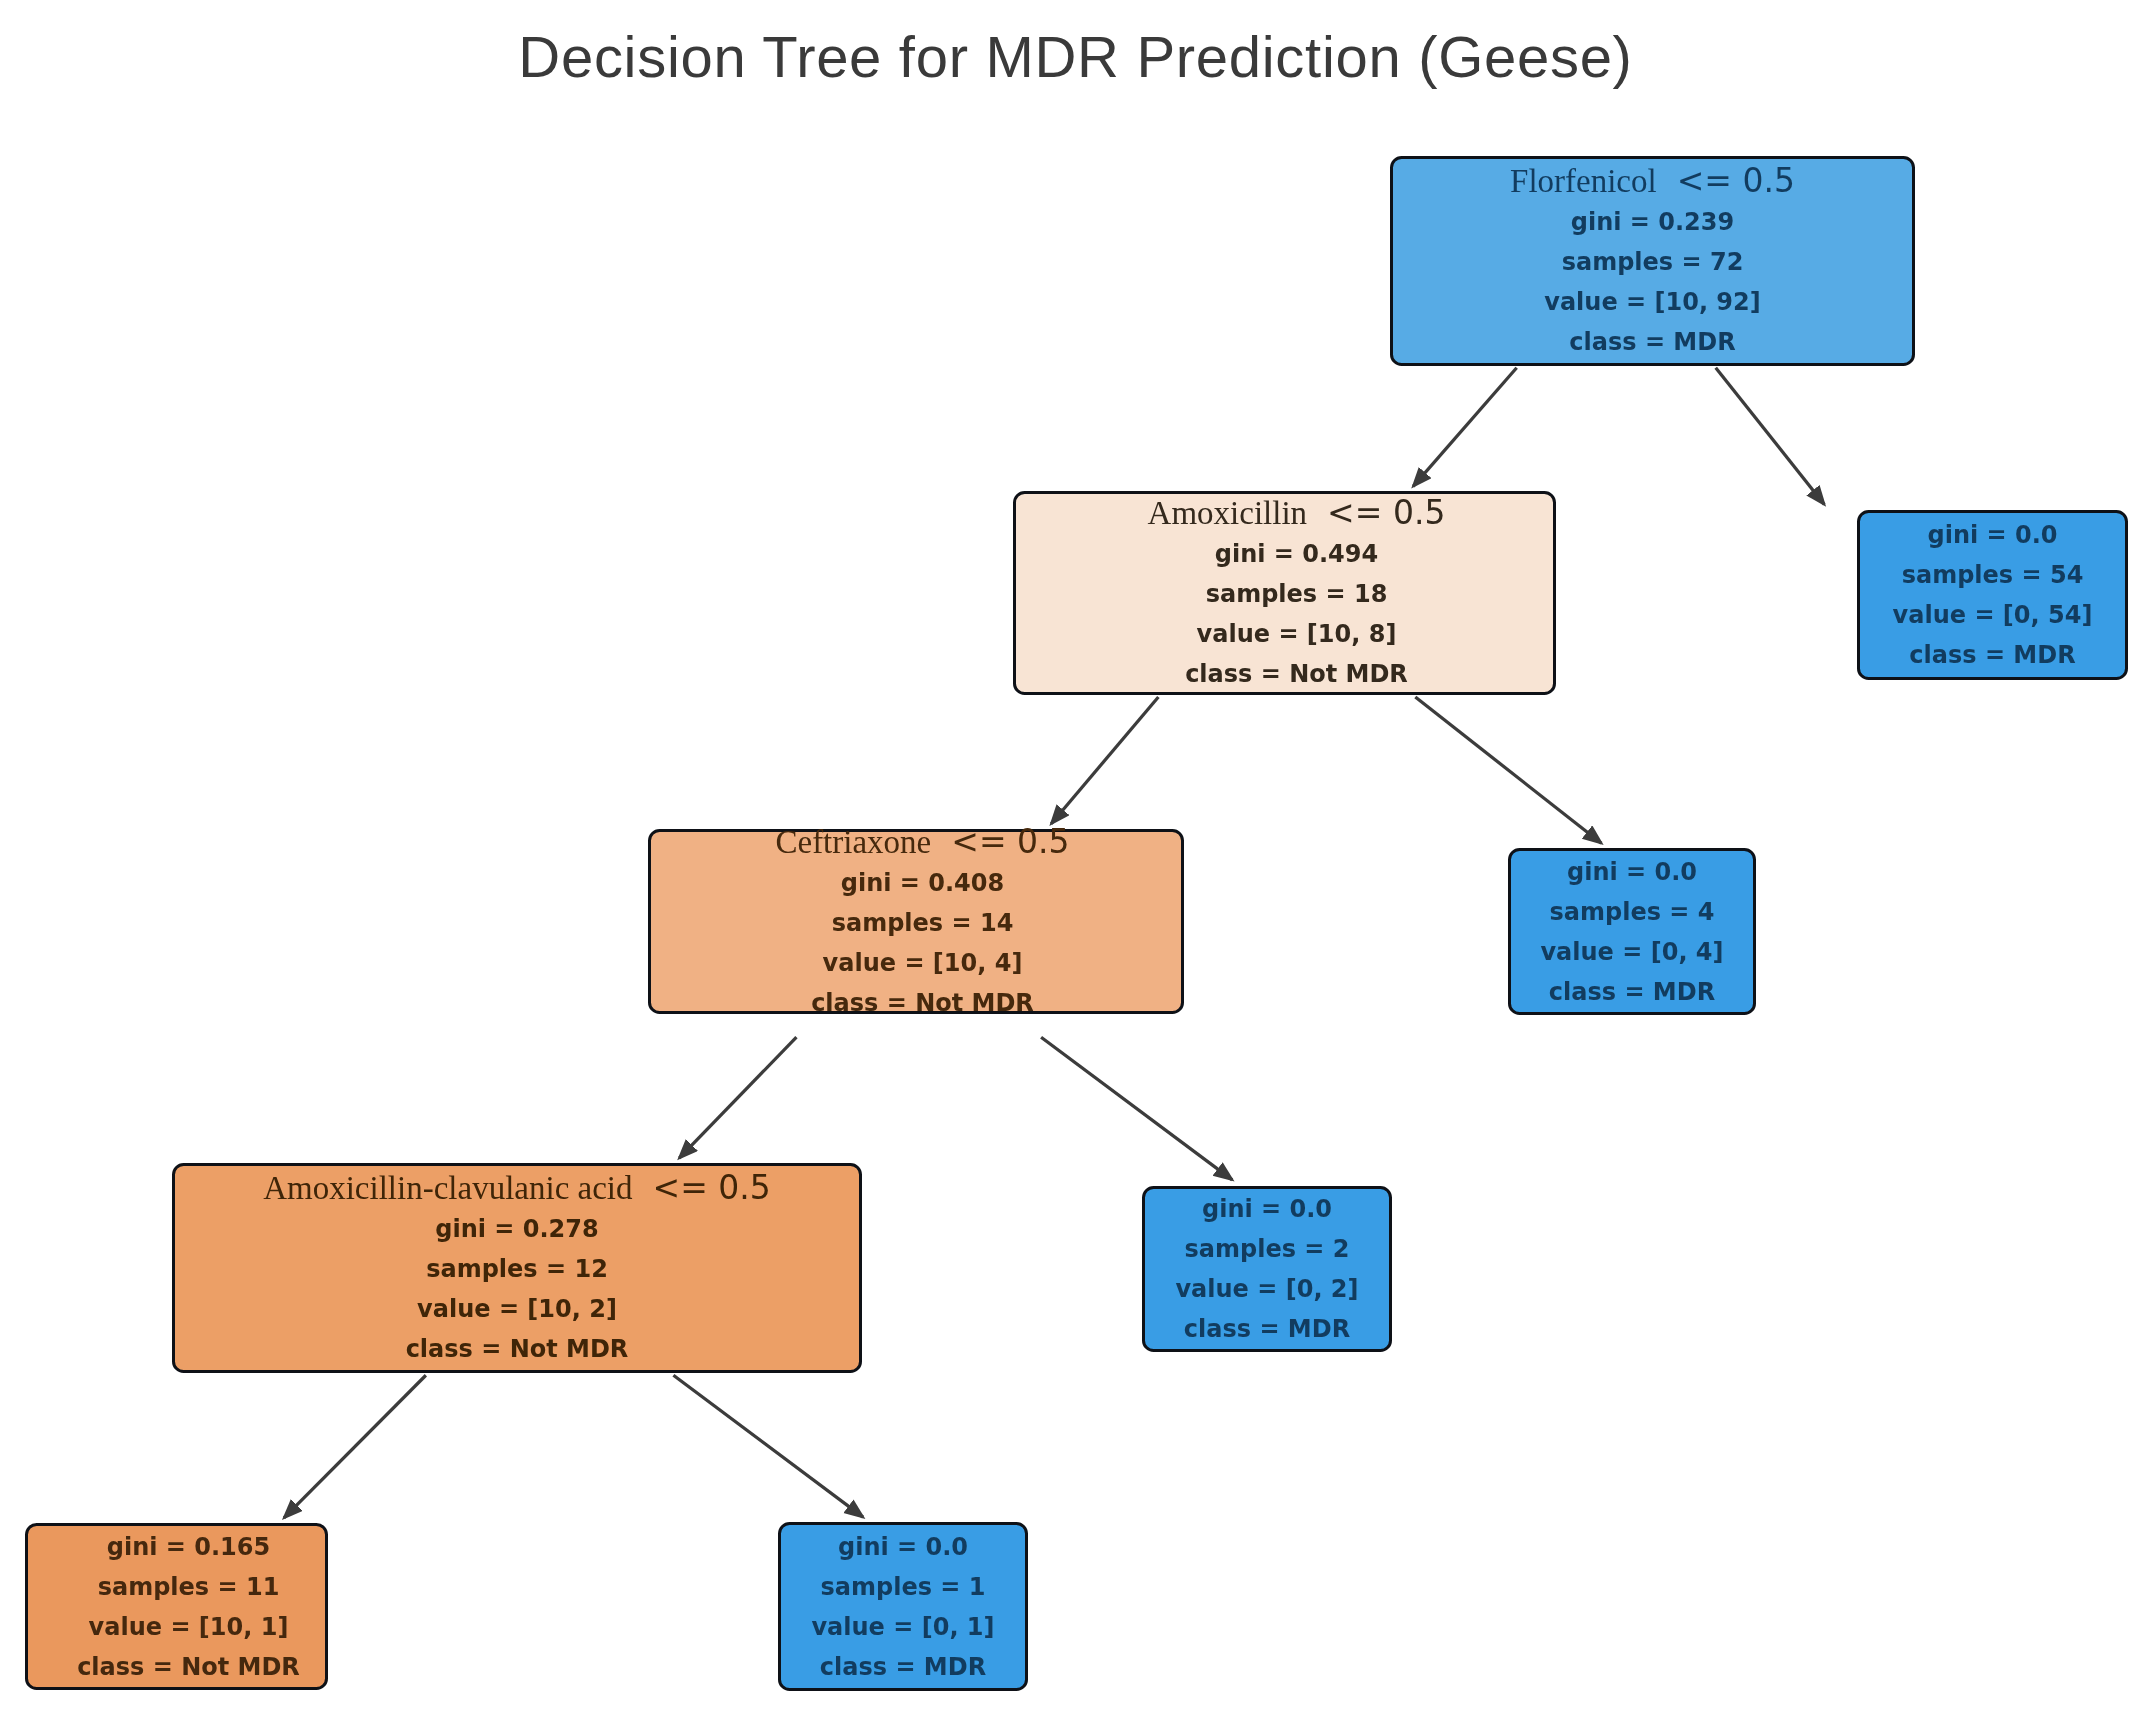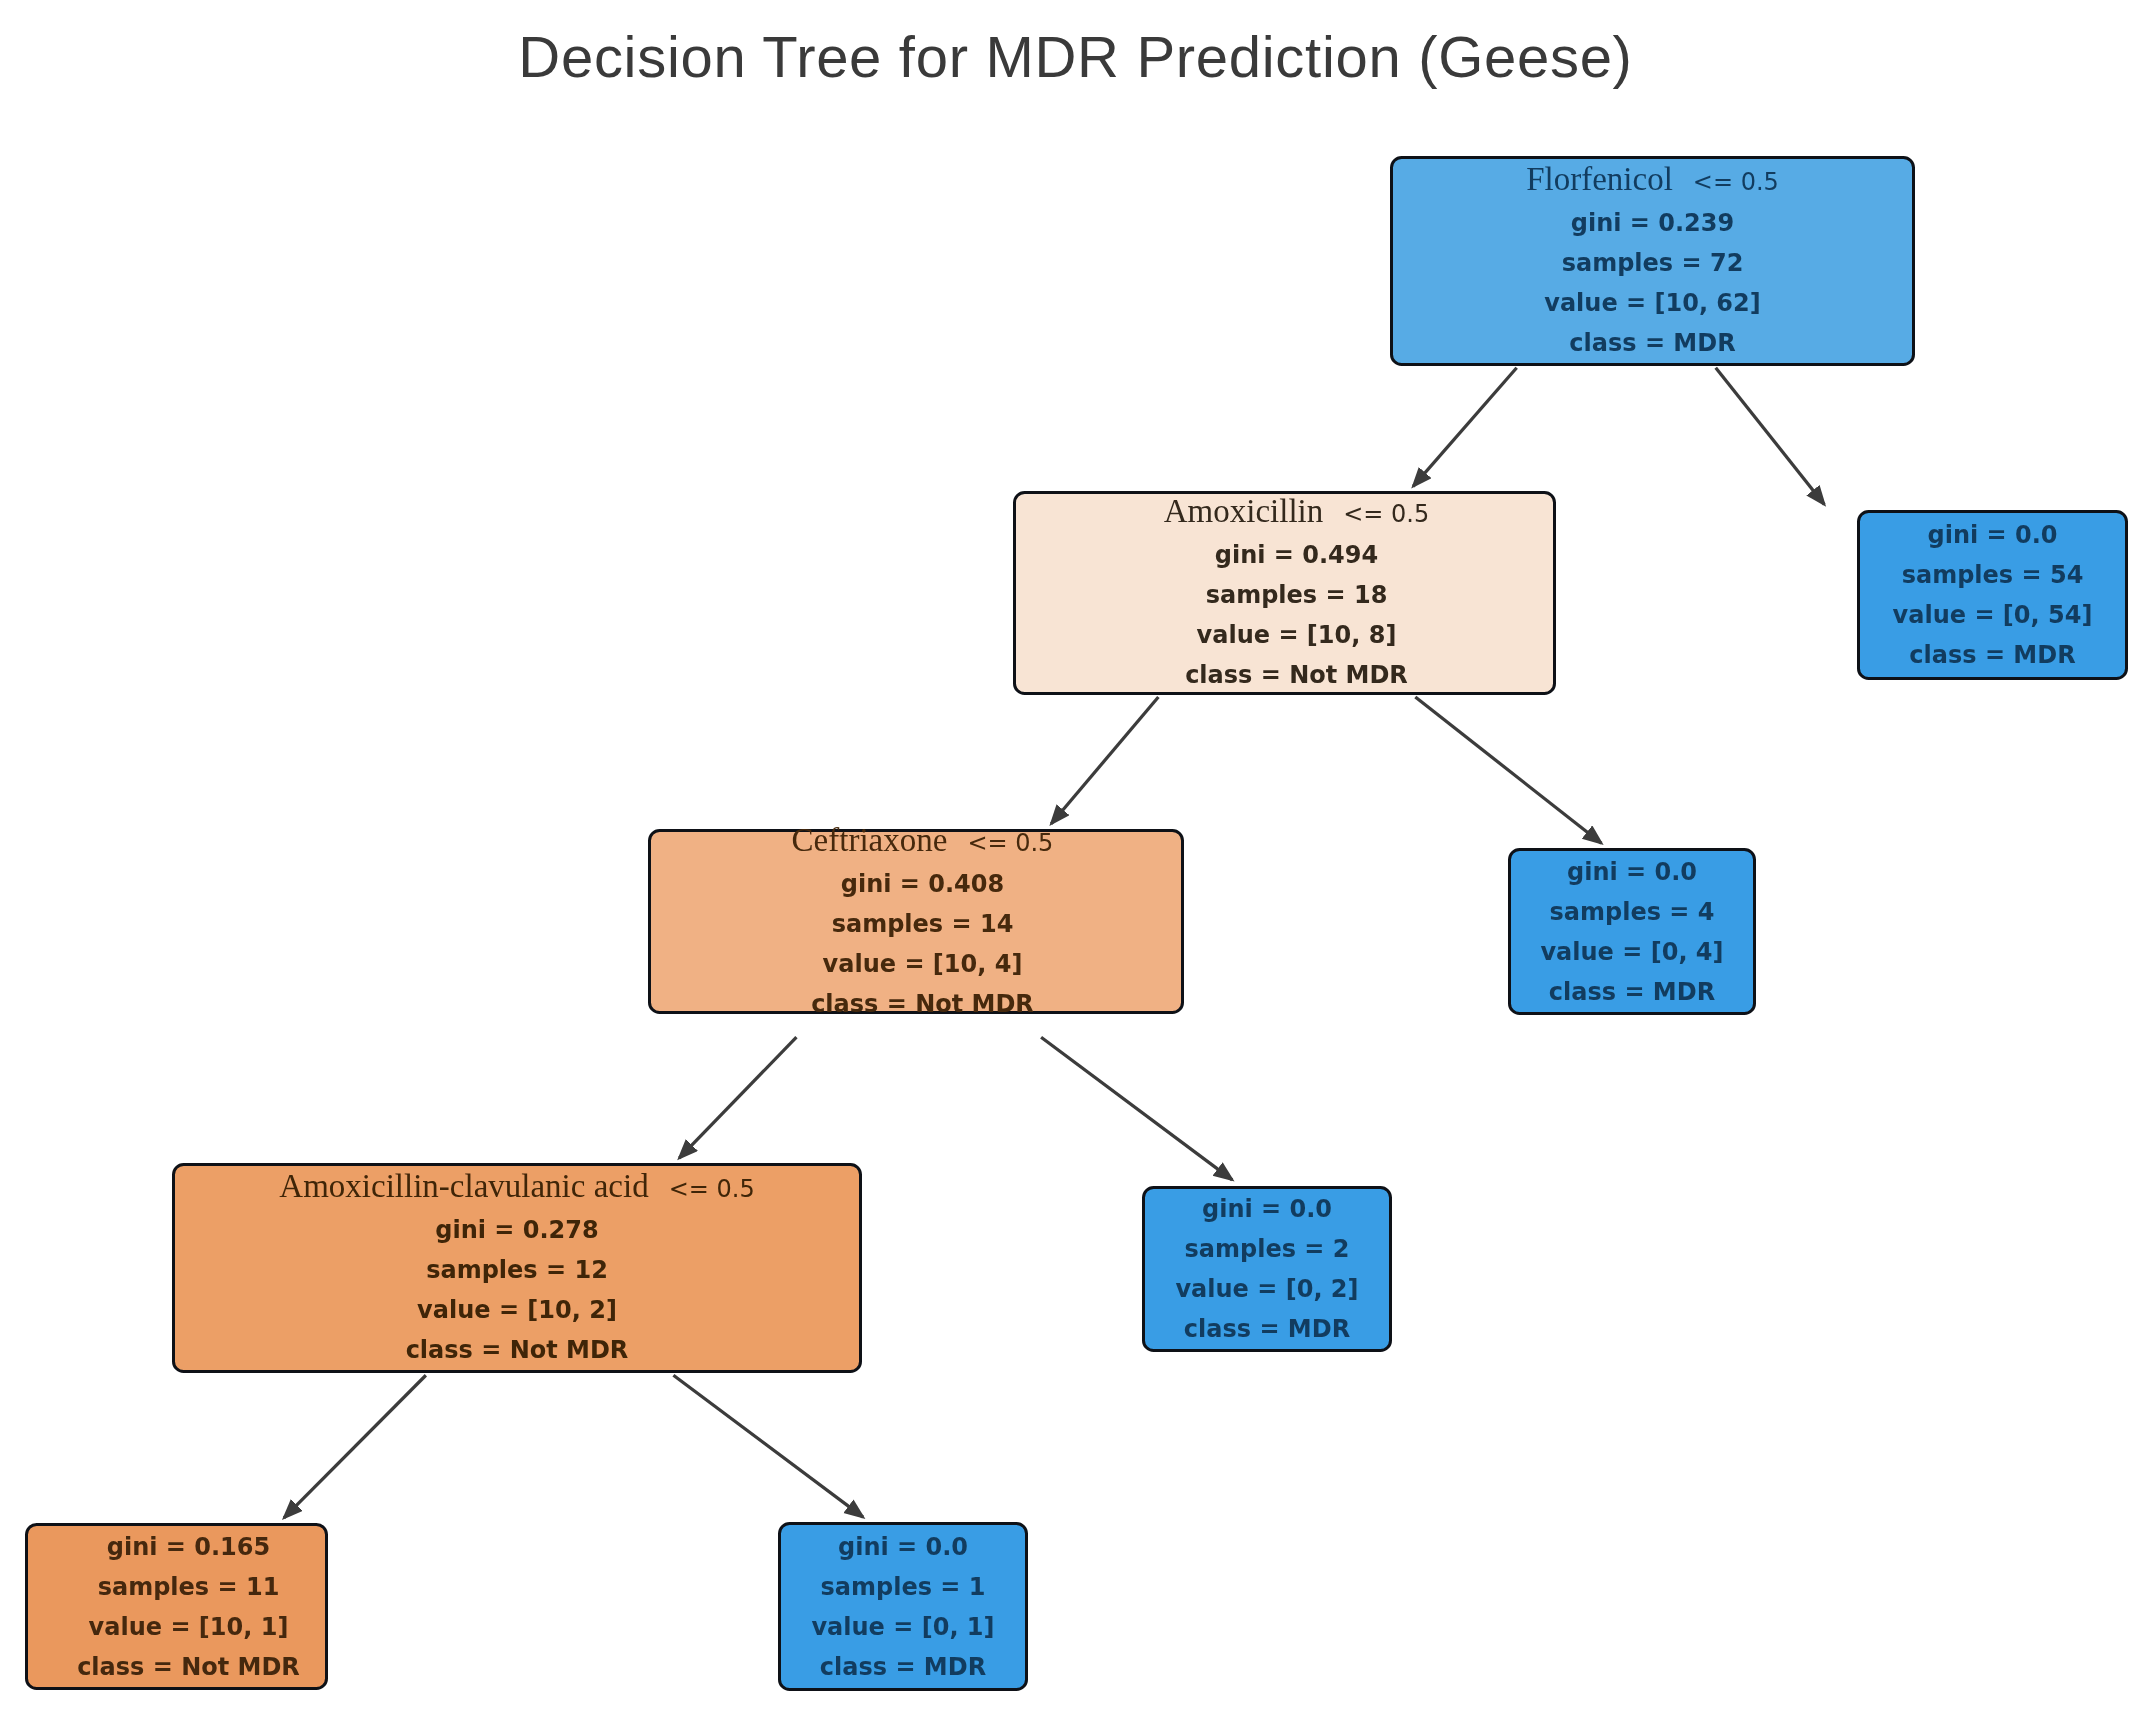--- a/index.html
+++ b/index.html
@@ -44,21 +44,21 @@
     justify-content:center;
     gap:20px;
     line-height:41px;
     white-space:nowrap;
   }
   .node .feat{
     font-family:"Liberation Serif","DejaVu Serif", serif;
     font-size:33px;
   }
   .node .cond{
-    font-size:24px;
+    font-size:33px;
   }
   .node .line{
     font-size:24px;
     line-height:40px;
     white-space:nowrap;
     font-weight:bold;
   }
 </style>
 </head>
 <body>
@@ -80,21 +80,21 @@
       <line x1="588" y1="1900" x2="392" y2="2097" stroke="#3c3c3c" stroke-width="4.5" marker-end="url(#arrowhead)"></line>
       <line x1="930" y1="1900" x2="1192" y2="2096" stroke="#3c3c3c" stroke-width="4.5" marker-end="url(#arrowhead)"></line>
     </svg>
     <div class="node" style="left: 1390px; top: 156px; width: 525px; height: 210px; background: rgb(87, 171, 229); color: rgb(18, 60, 95); border-color: rgb(14, 17, 23);">
       <div class="hdr">
         <span class="feat">Florfenicol</span>
         <span class="cond">&lt;= 0.5</span>
       </div>
       <div class="line">gini = 0.239</div>
       <div class="line">samples = 72</div>
-      <div class="line">value = [10, 62]</div>
+      <div class="line">value = [10, 92]</div>
       <div class="line">class = MDR</div>
     </div>
     <div class="node" style="left: 1013px; top: 491px; width: 543px; height: 204px; background: rgb(248, 228, 212); color: rgb(52, 41, 29); border-color: rgb(14, 17, 23); padding-left: 24px;">
       <div class="hdr">
         <span class="feat">Amoxicillin</span>
         <span class="cond">&lt;= 0.5</span>
       </div>
       <div class="line">gini = 0.494</div>
       <div class="line">samples = 18</div>
       <div class="line">value = [10, 8]</div>

